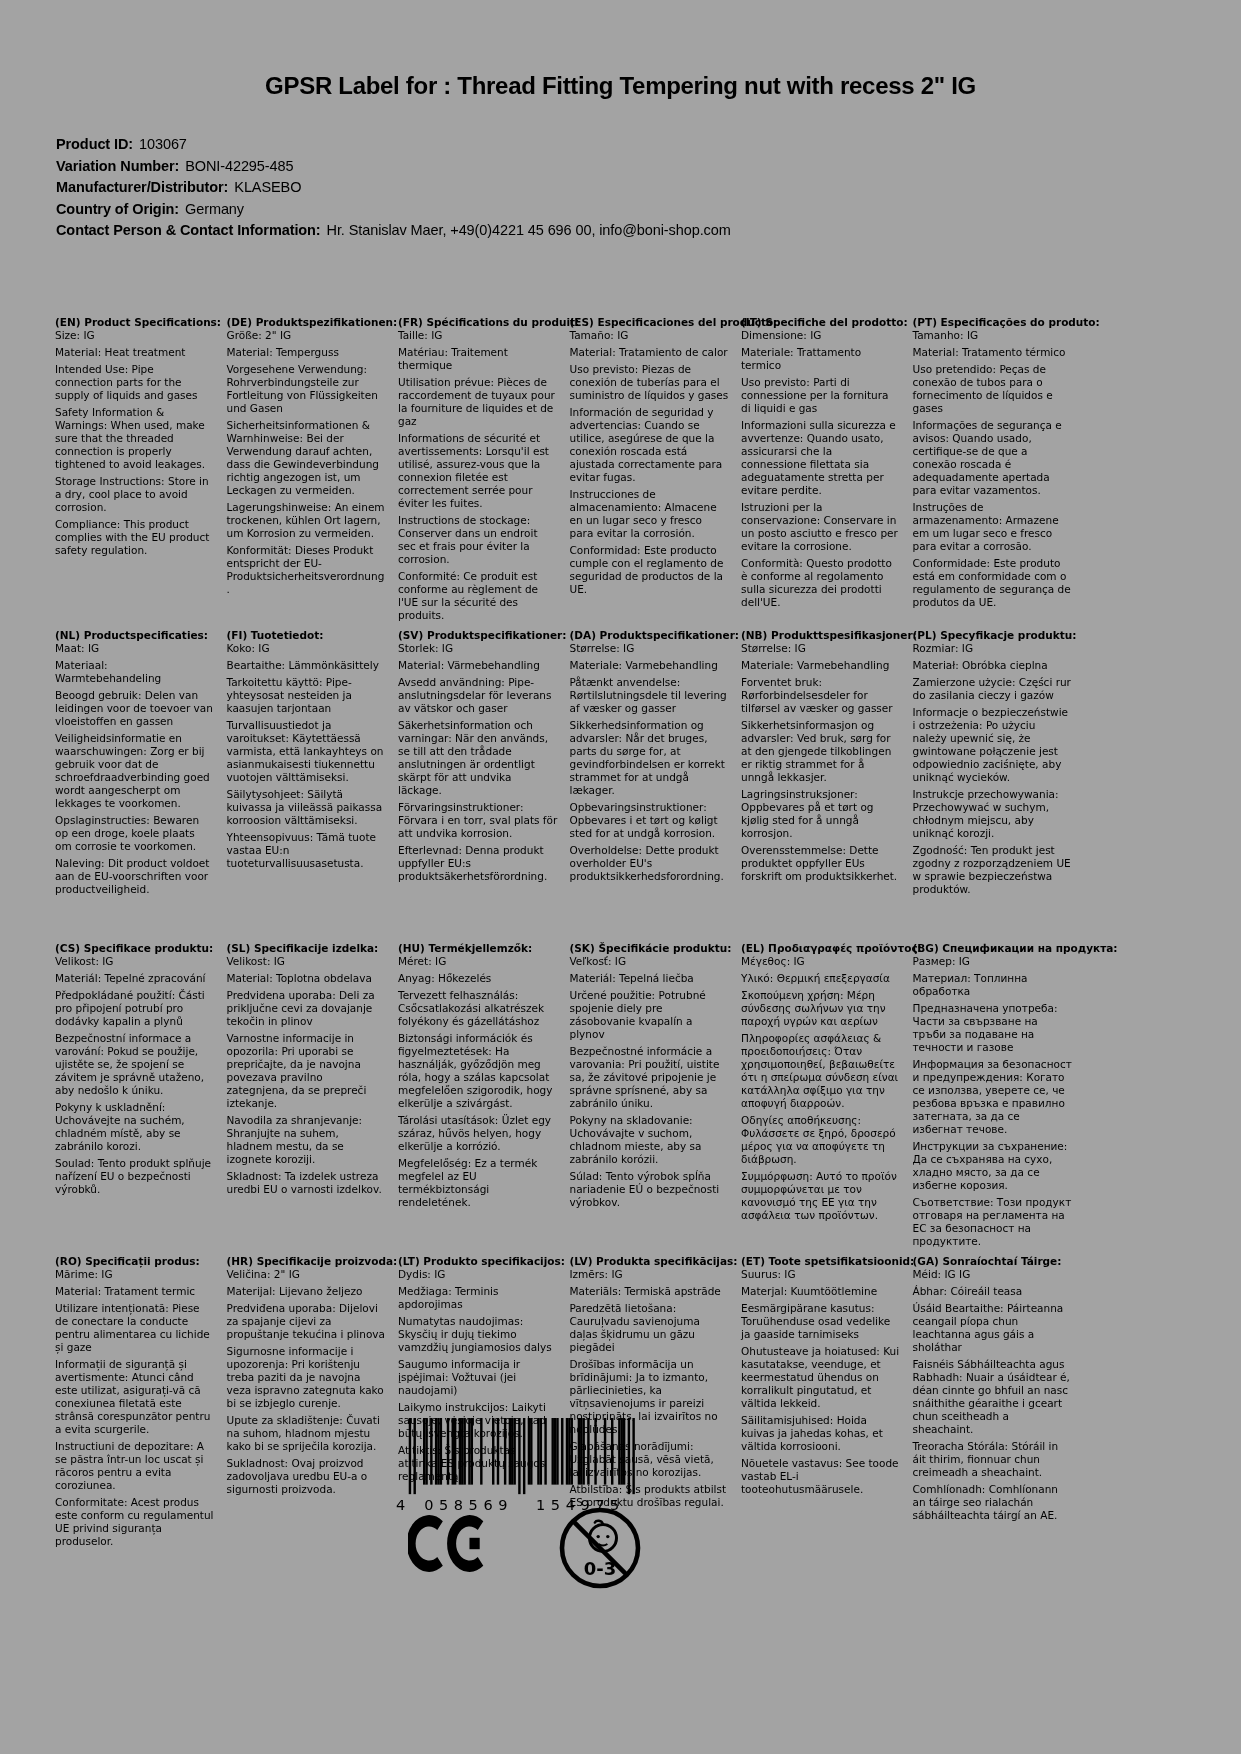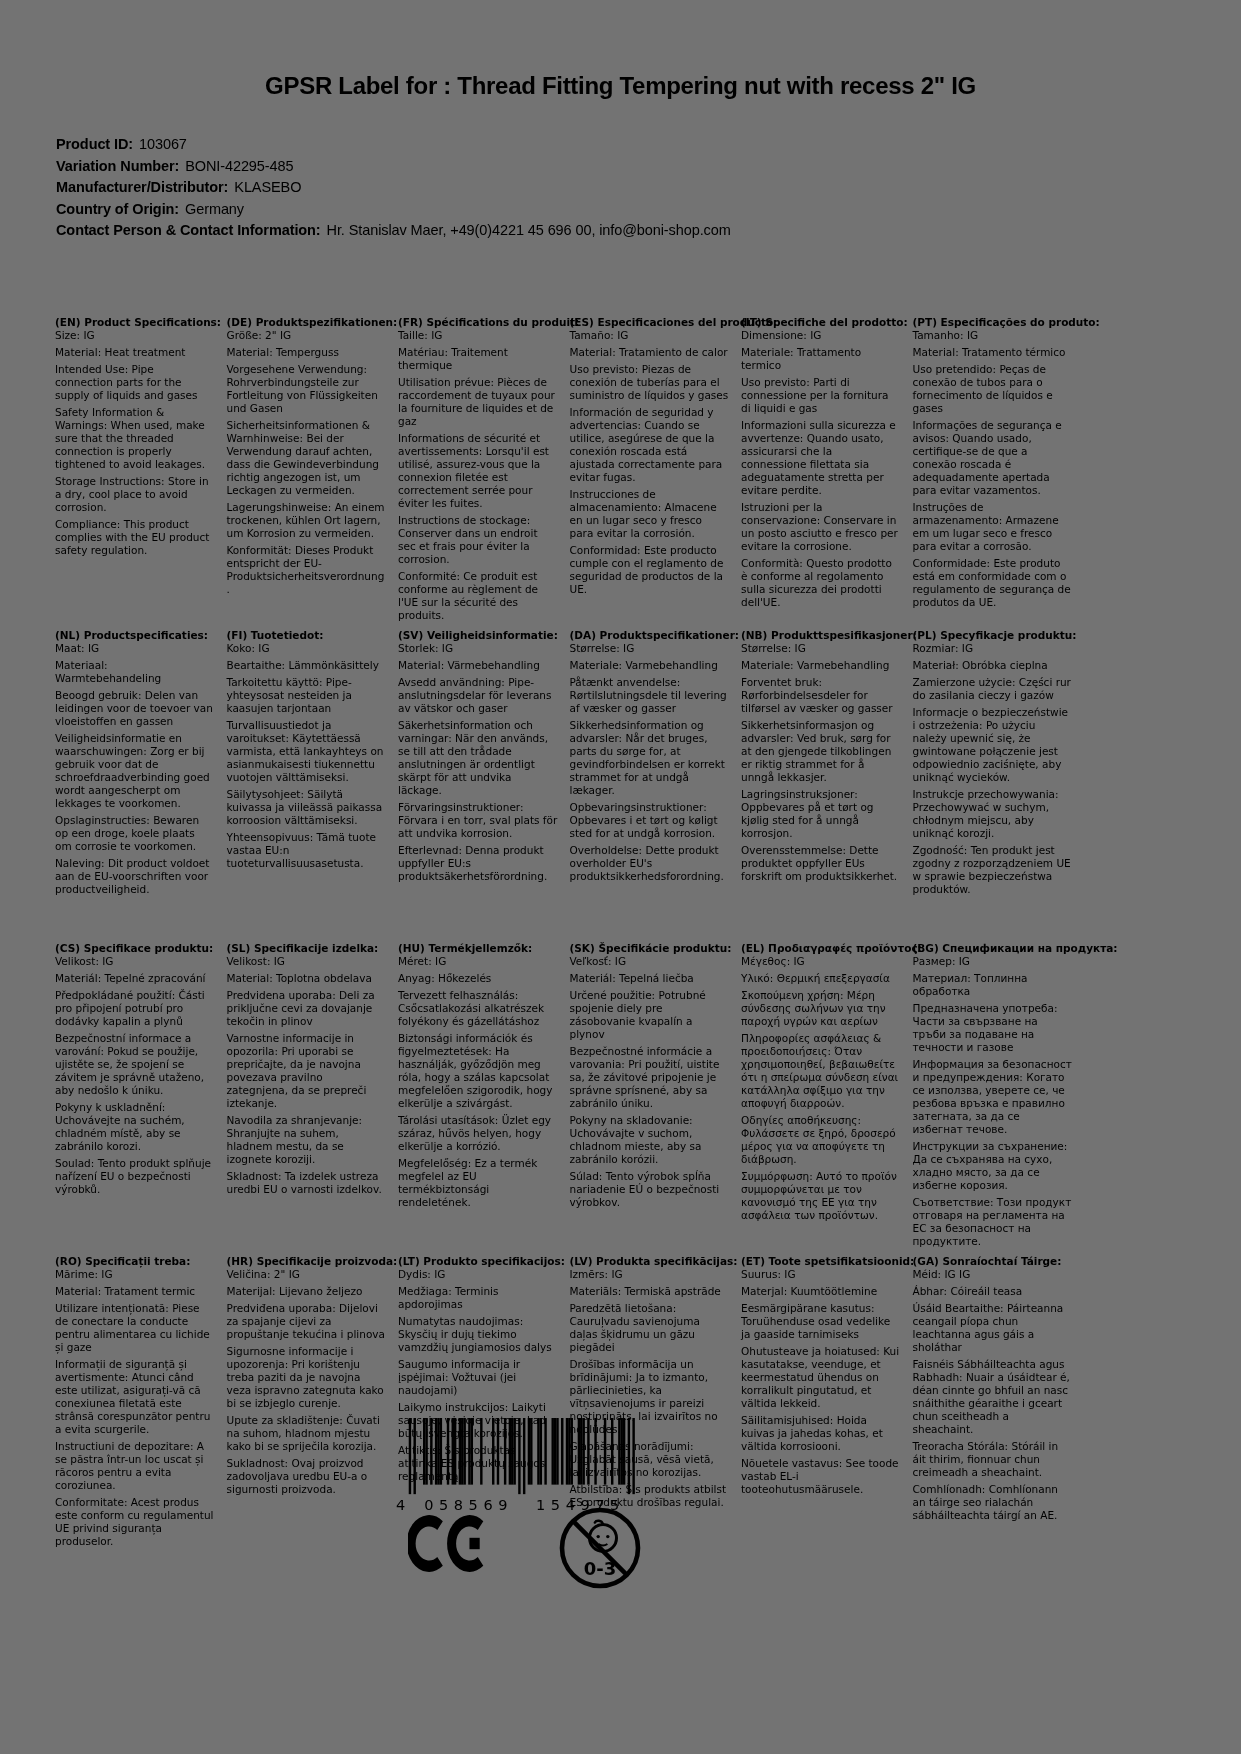--- a/index.html
+++ b/index.html
@@ -1,17 +1,17 @@
 <!DOCTYPE html>
 <html><head>
 <meta charset="utf-8">
 <style>
   html,body{margin:0;padding:0;background:#888;}
   .page{
-    position:relative;width:1241px;height:1754px;margin:0 auto;background:#737373;
+    position:relative;width:1241px;height:1754px;margin:0 auto;background:#a3a3a3;
     font-family:"DejaVu Sans",sans-serif;color:#000;overflow:hidden;
   }
   .title{
     position:absolute;top:72px;left:0;width:100%;text-align:center;
     font-family:"Liberation Sans",sans-serif;font-weight:bold;font-size:24px;
     letter-spacing:-0.3px;margin:0;
   }
   .info{
     position:absolute;left:56px;top:134px;
     font-family:"Liberation Sans",sans-serif;font-size:14.5px;line-height:21.5px;
@@ -118,21 +118,21 @@
       <div class="cell">
         <div class="cell-h">(FI) Tuotetiedot:</div>
         <p>Koko: IG</p>
         <p>Beartaithe: Lämmönkäsittely</p>
         <p>Tarkoitettu käyttö: Pipe-yhteysosat nesteiden ja kaasujen tarjontaan</p>
         <p>Turvallisuustiedot ja varoitukset: Käytettäessä varmista, että lankayhteys on asianmukaisesti tiukennettu vuotojen välttämiseksi.</p>
         <p>Säilytysohjeet: Säilytä kuivassa ja viileässä paikassa korroosion välttämiseksi.</p>
         <p>Yhteensopivuus: Tämä tuote vastaa EU:n tuoteturvallisuusasetusta.</p>
       </div>
       <div class="cell">
-        <div class="cell-h">(SV) Veiligheidsinformatie:</div>
+        <div class="cell-h">(SV) Produktspecifikationer:</div>
         <p>Storlek: IG</p>
         <p>Material: Värmebehandling</p>
         <p>Avsedd användning: Pipe-anslutningsdelar för leverans av vätskor och gaser</p>
         <p>Säkerhetsinformation och varningar: När den används, se till att den trådade anslutningen är ordentligt skärpt för att undvika läckage.</p>
         <p>Förvaringsinstruktioner: Förvara i en torr, sval plats för att undvika korrosion.</p>
         <p>Efterlevnad: Denna produkt uppfyller EU:s produktsäkerhetsförordning.</p>
       </div>
       <div class="cell">
         <div class="cell-h">(DA) Produktspecifikationer:</div>
         <p>Størrelse: IG</p>
@@ -208,21 +208,21 @@
       <div class="cell">
         <div class="cell-h">(BG) Спецификации на продукта:</div>
         <p>Размер: IG</p>
         <p>Материал: Топлинна обработка</p>
         <p>Предназначена употреба: Части за свързване на тръби за подаване на течности и газове</p>
         <p>Информация за безопасност и предупреждения: Когато се използва, уверете се, че резбова връзка е правилно затегната, за да се избегнат течове.</p>
         <p>Инструкции за съхранение: Да се съхранява на сухо, хладно място, за да се избегне корозия.</p>
         <p>Съответствие: Този продукт отговаря на регламента на ЕС за безопасност на продуктите.</p>
       </div>
       <div class="cell">
-        <div class="cell-h">(RO) Specificații treba:</div>
+        <div class="cell-h">(RO) Specificații produs:</div>
         <p>Mărime: IG</p>
         <p>Material: Tratament termic</p>
         <p>Utilizare intenționată: Piese de conectare la conducte pentru alimentarea cu lichide și gaze</p>
         <p>Informații de siguranță și avertismente: Atunci când este utilizat, asigurați-vă că conexiunea filetată este strânsă corespunzător pentru a evita scurgerile.</p>
         <p>Instructiuni de depozitare: A se păstra într-un loc uscat și răcoros pentru a evita coroziunea.</p>
         <p>Conformitate: Acest produs este conform cu regulamentul UE privind siguranța produselor.</p>
       </div>
       <div class="cell">
         <div class="cell-h">(HR) Specifikacije proizvoda:</div>
         <p>Veličina: 2" IG</p>

